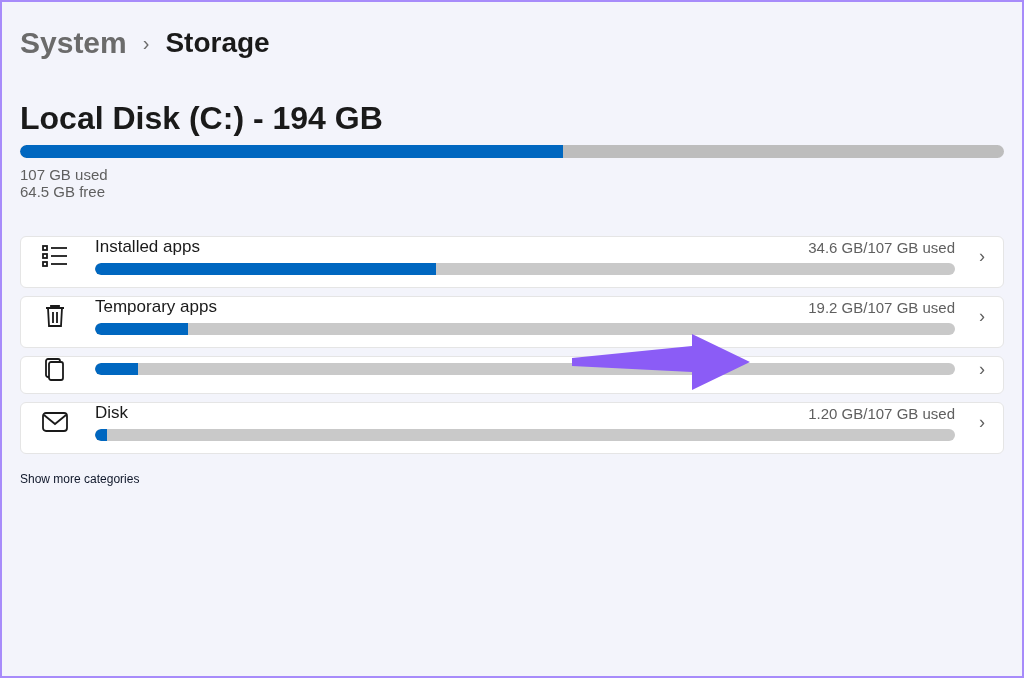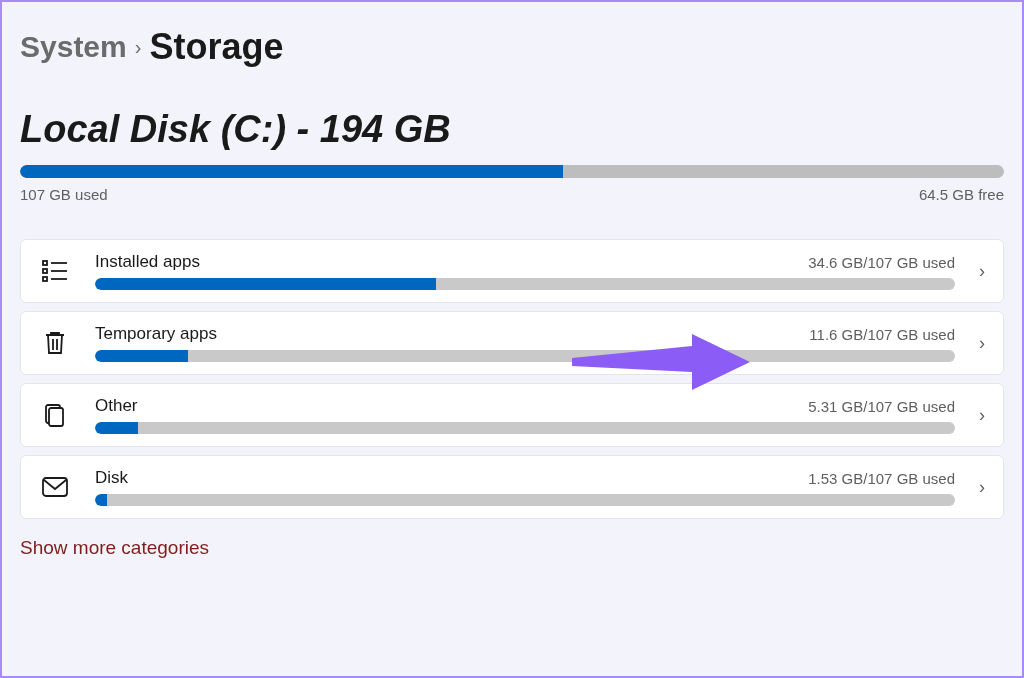--- a/index.html
+++ b/index.html
@@ -10,72 +10,72 @@
     font-family: "Segoe UI", -apple-system, sans-serif;
     color: #1a1a1a;
     padding: 18px 18px 0 18px;
     border: 2px solid #a78bfa;
     position: relative;
     overflow: hidden;
   }
   .breadcrumb {
     display: flex;
     align-items: center;
-    gap: 8px;
+    gap: 16px;
     margin-bottom: 40px;
     margin-top: 6px;
   }
   .bc-parent {
     font-size: 30px;
     font-weight: 600;
     color: #6b6b6b;
   }
   .bc-sep {
     font-size: 20px;
     color: #6b6b6b;
   }
   .bc-current {
-    font-size: 36px;
+    font-size: 28px;
     font-weight: 700;
     color: #1a1a1a;
   }
   .disk-title {
-    font-size: 38px;
+    font-size: 32px;
     font-weight: 600;
-    margin-bottom: 14px;
-    font-style: italic;
+    margin-bottom: 8px;
   }
   .disk-bar {
     width: 100%;
     height: 13px;
     background: #bdbdbd;
     border-radius: 7px;
     overflow: hidden;
     margin-bottom: 8px;
   }
   .disk-bar-fill {
     height: 100%;
     background: #0067c0;
     border-radius: 7px 0 0 7px;
   }
   .disk-info {
     display: flex;
     justify-content: space-between;
     font-size: 15px;
     color: #5f5f5f;
     margin-bottom: 36px;
+    flex-direction: column;
   }
   .cards { display: flex; flex-direction: column; gap: 8px; }
   .card {
     background: #ffffff;
     border: 1px solid #e5e5e5;
     border-radius: 6px;
     display: flex;
     align-items: center;
-    padding: 12px 18px 12px 14px;
+    padding: 0 18px 12px 14px;
     cursor: pointer;
     position: relative;
   }
   .card-icon {
     width: 40px;
     display: flex;
     align-items: center;
     justify-content: center;
     margin-right: 20px;
     color: #1a1a1a;
@@ -100,22 +100,22 @@
     background: #0067c0;
     border-radius: 6px 0 0 6px;
   }
   .chevron {
     margin-left: 24px;
     color: #5f5f5f;
     font-size: 18px;
   }
   .show-more {
     margin-top: 18px;
-    font-size: 19px;
-    color: #7f1d1d;
+    font-size: 12px;
+    color: #0f172a;
     cursor: pointer;
     display:inline-block;
   }
   .annot-arrow {
     position: absolute;
     left: 570px;
     top: 330px;
     pointer-events: none;
   }
 </style>
@@ -169,59 +169,55 @@
 
   <div class="card">
     <div class="card-icon">
       <svg width="22" height="26" viewBox="0 0 22 26" fill="none" stroke="currentColor" stroke-width="1.8">
         <path d="M2 5 h18 M7 5 V3 h8 v2 M4 5 l1 18 h12 l1 -18 M9 9 v11 M13 9 v11"></path>
       </svg>
     </div>
     <div class="card-body">
       <div class="card-head">
         <span class="card-label">Temporary apps</span>
-        <span class="card-usage">11.6 GB/107 GB used</span>
+        <span class="card-usage">19.2 GB/107 GB used</span>
       </div>
       <div class="card-bar">
         <div class="card-bar-fill" style="width:10.8%"></div>
       </div>
     </div>
     <div class="chevron">›</div>
   </div>
 
   <div class="card">
     <div class="card-icon">
       <svg width="24" height="24" viewBox="0 0 24 24" fill="none" stroke="currentColor" stroke-width="1.8">
         <rect x="3" y="2" width="14" height="18" rx="2"></rect>
           <rect x="6" y="5" width="14" height="18" rx="2" fill="#fff"></rect>
       </svg>
     </div>
     <div class="card-body">
-      <div class="card-head">
-        <span class="card-label">Other</span>
-        <span class="card-usage">5.31 GB/107 GB used</span>
-      </div>
       <div class="card-bar">
         <div class="card-bar-fill" style="width:5%"></div>
       </div>
     </div>
     <div class="chevron">›</div>
   </div>
 
   <div class="card">
     <div class="card-icon">
       <svg width="26" height="20" viewBox="0 0 26 20" fill="none" stroke="currentColor" stroke-width="1.8">
         <rect x="1" y="1" width="24" height="18" rx="3"></rect>
           <path d="M2 3 l11 9 l11 -9"></path>
       </svg>
     </div>
     <div class="card-body">
       <div class="card-head">
         <span class="card-label">Disk</span>
-        <span class="card-usage">1.53 GB/107 GB used</span>
+        <span class="card-usage">1.20 GB/107 GB used</span>
       </div>
       <div class="card-bar">
         <div class="card-bar-fill" style="width:1.4%"></div>
       </div>
     </div>
     <div class="chevron">›</div>
   </div>
 
 </div>
 

